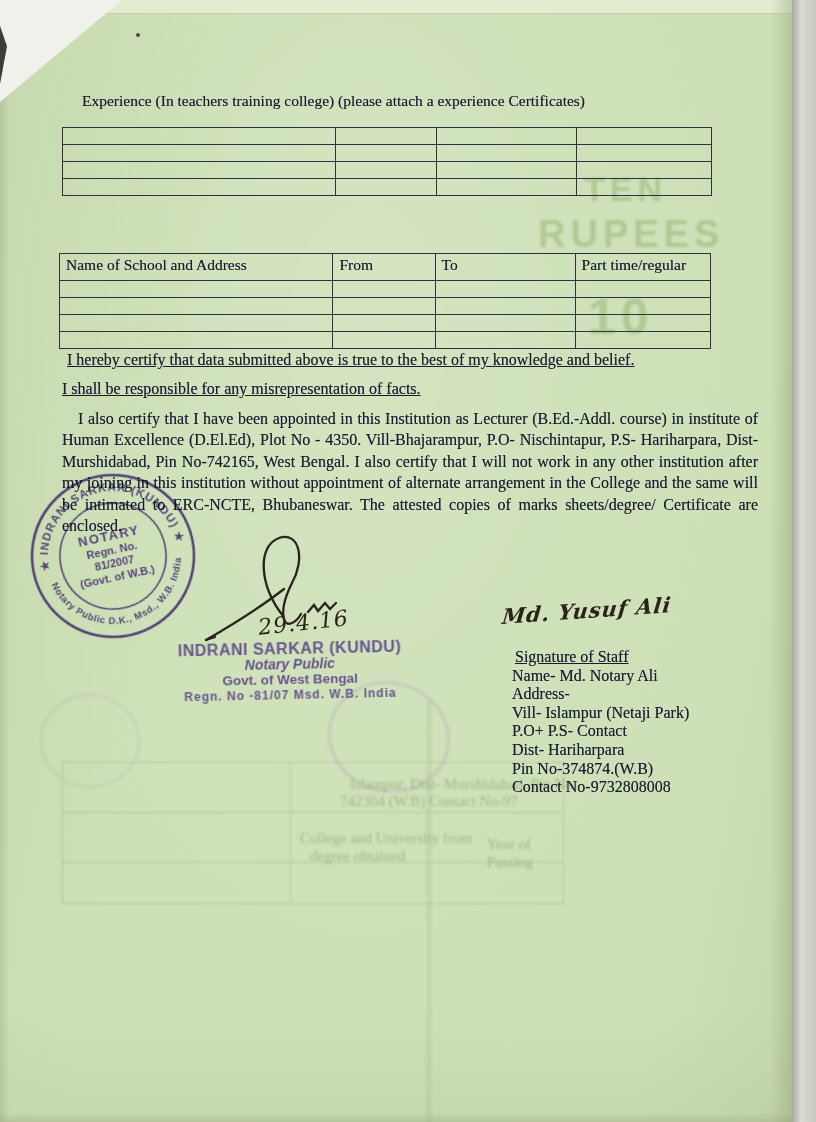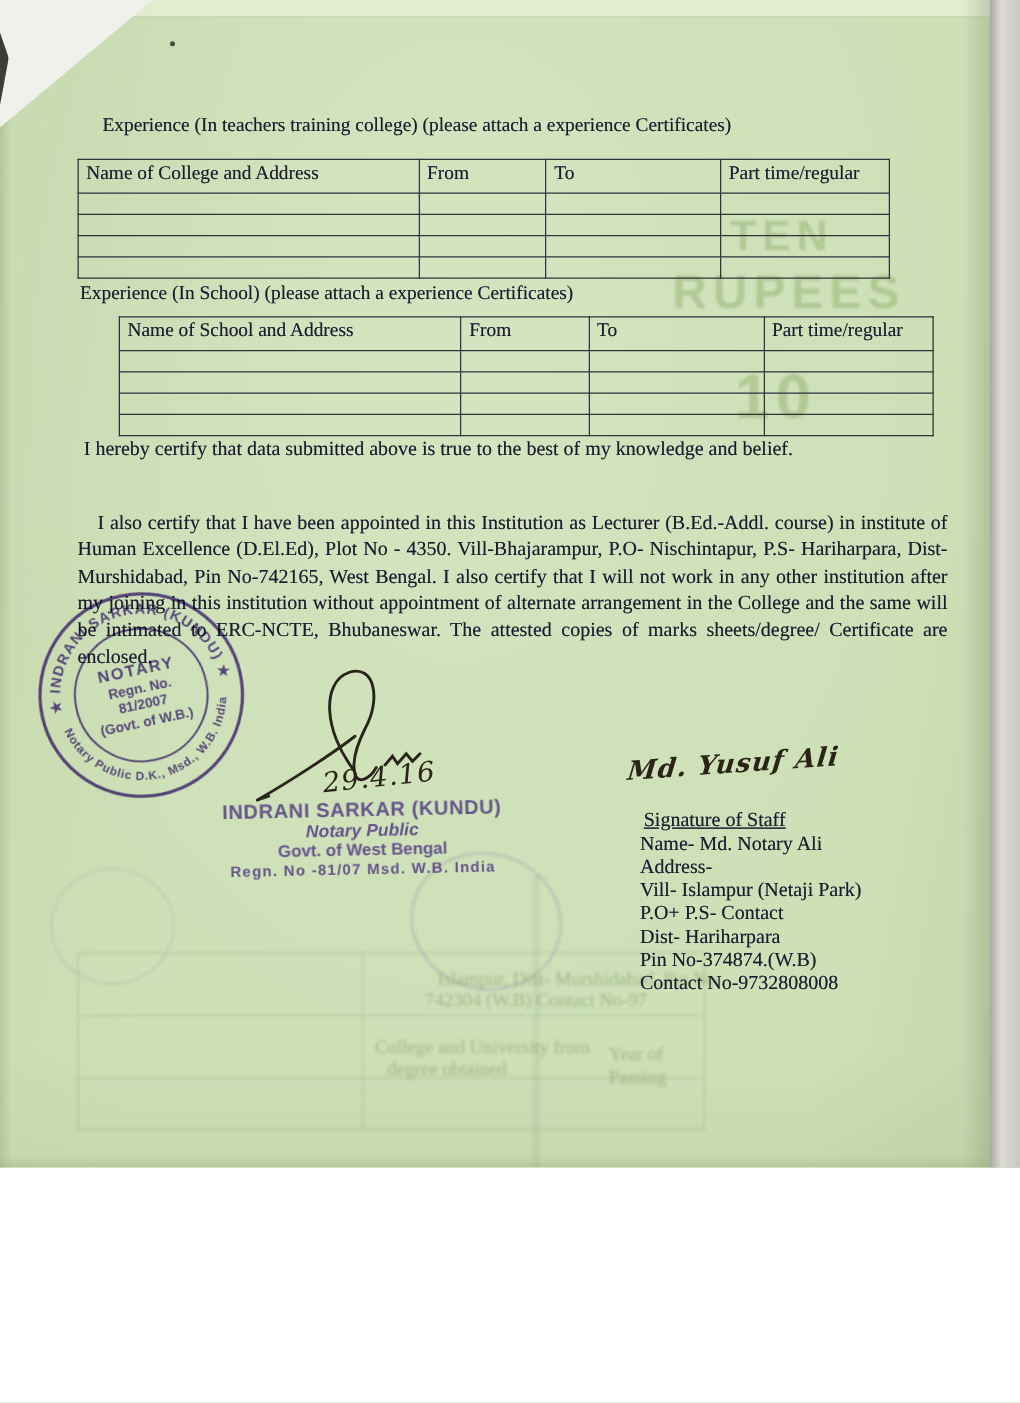--- a/index.html
+++ b/index.html
@@ -1,34 +1,34 @@
 <!DOCTYPE html>
 <html><head>
 <meta charset="utf-8">
 <style>
   html,body{margin:0;padding:0;}
   body{width:816px;height:1122px;font-family:"Liberation Serif",serif;}
   .page{
-    position:relative;width:816px;height:934px;overflow:hidden;
+    position:relative;width:816px;height:1122px;overflow:hidden;
     background:
       radial-gradient(ellipse at 45% 30%, rgba(255,255,255,0.14), transparent 62%),
       linear-gradient(100deg, rgba(186,202,156,0.30), transparent 26%),
       linear-gradient(280deg, rgba(178,194,150,0.35), transparent 18%),
       linear-gradient(0deg, rgba(172,188,144,0.22), transparent 10%),
       #cde0b6;
   }
   .abs{position:absolute;}
   .doc-text{color:#1b1b30;text-shadow:0 0 .4px rgba(28,28,60,.55);}
   .sec-title{font-size:15.5px;white-space:nowrap;}
   table.exp{border-collapse:collapse;table-layout:fixed;}
   table.exp th, table.exp td{border:1.6px solid #31313e;}
   table.exp th{font-weight:normal;font-size:15.5px;text-align:left;vertical-align:top;
     padding:2px 4px 4px 6px;height:20px;color:#1b1b30;text-shadow:0 0 .4px rgba(28,28,60,.55);}
   table.exp td{height:16px;padding:0;}
-  .statement{font-size:16px;white-space:nowrap;}
+  .statement{font-size:16px;white-space:nowrap;text-decoration:underline;}
   .para{font-size:16px;line-height:21.4px;text-align:justify;text-indent:16px;}
   
   .wm{font-family:"Liberation Sans",sans-serif;font-weight:bold;color:rgba(148,178,112,0.50);
       filter:blur(1px);letter-spacing:5px;}
   
   .ghost-line{font-size:15px;color:rgba(128,152,100,0.55);filter:blur(1.1px);white-space:nowrap;}
   .ghost-box{border:1.2px solid rgba(120,145,95,0.30);filter:blur(1.2px);}
   .ghost-hline{background:rgba(120,145,95,0.28);height:1.2px;filter:blur(1.1px);}
   .ghost-vline{background:rgba(120,145,95,0.26);width:1.2px;filter:blur(1.1px);}
   .ghost-stamp{border:2.4px solid rgba(122,96,172,0.25);border-radius:50%;filter:blur(1.4px);}
@@ -91,26 +91,20 @@
   <div class="abs doc-text sec-title" style="left:82px;top:92px;">Experience (In teachers training college) (please attach a experience Certificates)</div>
 
   <table class="exp abs" style="left:62px;top:127px;width:650px;">
     <colgroup>
         <col style="width:42%">
         <col style="width:15.7%">
         <col style="width:21.5%">
         <col style="width:20.8%">
       </colgroup>
     <tbody>
-        <tr>
-      <th>Name of College and Address</th>
-      <th>From</th>
-      <th>To</th>
-      <th>Part time/regular</th>
-    </tr>
     <tr>
           <td></td>
           <td></td>
           <td></td>
           <td></td>
         </tr>
     <tr>
           <td></td>
           <td></td>
           <td></td>
@@ -124,23 +118,22 @@
         </tr>
     <tr>
           <td></td>
           <td></td>
           <td></td>
           <td></td>
         </tr>
   </tbody>
     </table>
 
-  <div class="abs doc-text sec-title" style="left:64px;top:226px;">Experience (In School) (please attach a experience Certificates)</div>
-
-  <table class="exp abs" style="left:59px;top:253px;width:652px;margin-left:36px;">
+
+  <table class="exp abs" style="left:59px;top:253px;width:652px;">
     <colgroup>
         <col style="width:42%">
         <col style="width:15.7%">
         <col style="width:21.5%">
         <col style="width:20.8%">
       </colgroup>
     <tbody>
         <tr>
       <th>Name of School and Address</th>
       <th>From</th>
@@ -168,20 +161,21 @@
     <tr>
           <td></td>
           <td></td>
           <td></td>
           <td></td>
         </tr>
   </tbody>
     </table>
 
   <div class="abs doc-text statement" style="left:67px;top:351px;">I hereby certify that data submitted above is true to the best of my knowledge and belief.</div>
+  <div class="abs doc-text statement" style="left:62px;top:380px;">I shall be responsible for any misrepresentation of facts.</div>
   <div class="abs doc-text para" style="left:62px;top:408px;width:696px;">I also certify that I have been appointed in this Institution as Lecturer (B.Ed.-Addl. course) in institute of Human Excellence (D.El.Ed), Plot No - 4350. Vill-Bhajarampur, P.O- Nischintapur, P.S- Hariharpara, Dist- Murshidabad, Pin No-742165, West Bengal. I also certify that I will not work in any other institution after my joining in this institution without appointment of alternate arrangement in the College and the same will be intimated to ERC-NCTE, Bhubaneswar. The attested copies of marks sheets/degree/ Certificate are enclosed.</div>
 
   <svg class="abs round-stamp" style="left:20px;top:463px;" width="186" height="186" viewBox="0 0 186 186">
     <defs>
       <path id="arcTop" d="M 28,93 A 65,65 0 0 1 158,93"></path>
       <path id="arcBottom" d="M 25,93 A 68,68 0 0 0 161,93"></path>
     </defs>
     <circle cx="93" cy="93" r="81" fill="none" stroke="#5e3f9f" stroke-width="2.6"></circle>
     <circle cx="93" cy="93" r="53" fill="none" stroke="#5e3f9f" stroke-width="1.6"></circle>
     <text font-size="11.5" font-weight="bold" letter-spacing="1">

